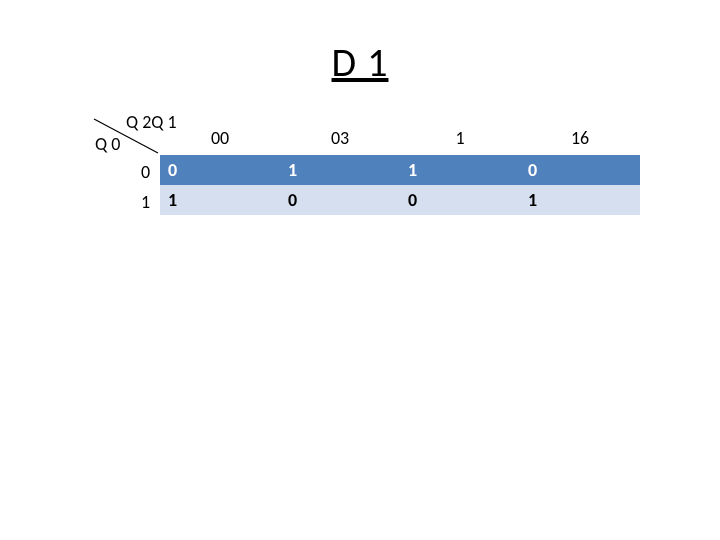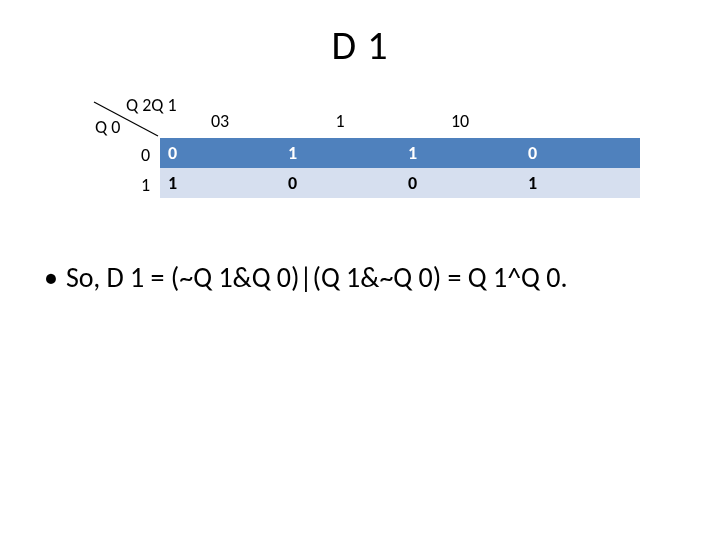--- a/index.html
+++ b/index.html
@@ -9,22 +9,23 @@
     height: 540px;
     background: #fff;
     font-family: "Calibri", "Segoe UI", Arial, sans-serif;
     color: #000;
     overflow: hidden;
   }
   .slide {
     box-sizing: border-box;
     width: 720px;
     height: 540px;
-    padding: 15px 36px 20px 36px;
+    padding: 32px 36px 20px 36px;
     position: relative;
+    text-decoration: underline;
   }
   .title {
     text-align: center;
     font-size: 40px;
     margin-top: 6px;
     margin-bottom: 30px;
     letter-spacing: 1px;
   }
   ul.bullets {
     list-style: none;
@@ -129,23 +130,24 @@
   <div class="kmap-wrap">
 
     <svg class="diag" viewBox="0 0 68 38">
       <line x1="2" y1="2" x2="66" y2="36" stroke="#000" stroke-width="1.2"></line>
     </svg>
 
     <div class="axis-col-label">Q 2Q 1</div>
     <div class="axis-row-label">Q 0</div>
 
     <div class="col-headers">
+      <div class="col-h">00</div>
       <div class="col-h">03</div>
       <div class="col-h">1</div>
-      <div class="col-h">10</div>
+      <div class="col-h">16</div>
     </div>
 
     <div class="row-labels">
       <div class="row-l">0</div>
       <div class="row-l">1</div>
     </div>
 
     <table class="ktable">
       <tbody>
           <tr class="r0">
@@ -157,17 +159,14 @@
       <tr class="r1">
         <td>1</td>
         <td>0</td>
         <td>0</td>
         <td>1</td>
       </tr>
     </tbody>
       </table>
   </div>
 
-  <ul class="bullets bullet2">
-    <li>So, D 1 = (~Q 1&amp;Q 0)|(Q 1&amp;~Q 0) = Q 1^Q 0.</li>
-  </ul>
 
 </div>
 
 </body></html>

